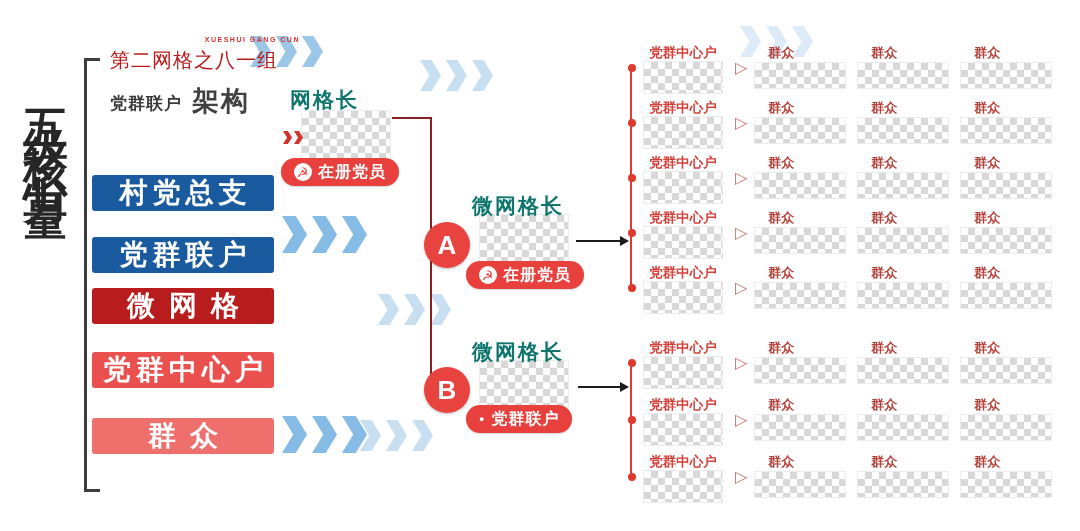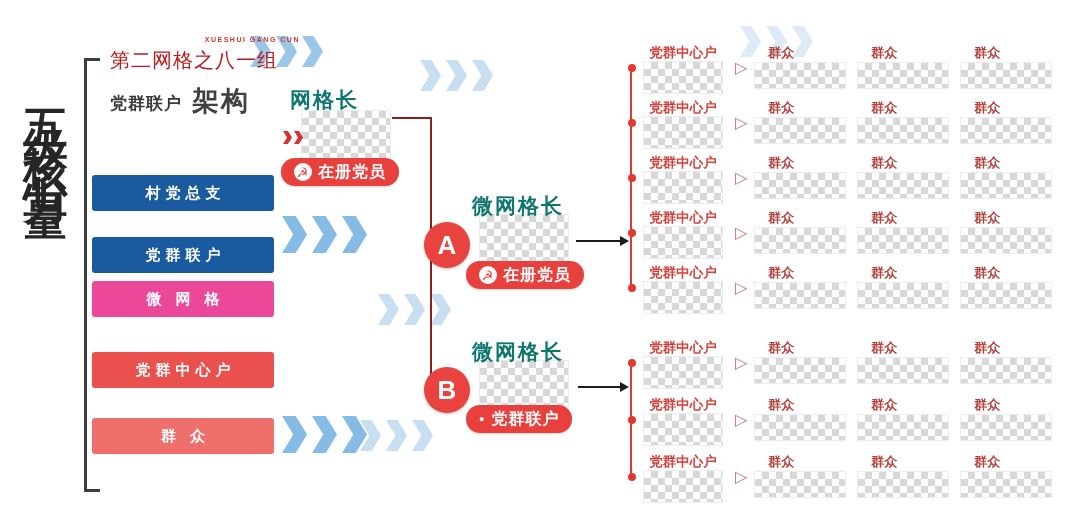--- a/index.html
+++ b/index.html
@@ -39,21 +39,21 @@
   .logo-line1{ font-size:20px; font-weight:400; color:#b91c1c; letter-spacing:1px; margin-top:4px; white-space:nowrap; }
   .logo-line2{ margin-top:15px; white-space:nowrap; display:flex; align-items:flex-end; gap:10px; }
   .logo-line2 .l2a{ font-size:17px; font-weight:800; color:#3a3a3a; letter-spacing:1px; }
   .logo-line2 .l2b{ font-size:27px; font-weight:800; color:#404040; letter-spacing:2px; line-height:0.95; }
 
   
   .level{
     position:absolute; left:92px; width:182px; height:36px; border-radius:3px;
     color:#fff; display:flex; align-items:center; justify-content:center; z-index:2;
   }
-  .level span{ font-size:15px; font-weight:800; letter-spacing:5px; text-indent:5px; white-space:nowrap;text-align:right; }
+  .level span{ font-size:28px; font-weight:800; letter-spacing:5px; text-indent:5px; white-space:nowrap;text-align:right; }
   .level.wide span{ letter-spacing:14px; text-indent:14px; }
 
   
   .chev{ position:absolute; display:flex; gap:5px; z-index:0; }
   .chev i{ width:21px; height:31px; background:var(--c,#9cc6e8);
     clip-path:polygon(0 0,55% 0,100% 50%,55% 100%,0 100%,45% 50%); }
   .chev.big i{ width:25px; height:37px; }
   .chev.mini{ gap:2px; z-index:4; }
   .chev.mini i{ width:9px; height:13px; }
 
@@ -113,21 +113,21 @@
       <span class="l2b">架构</span>
     </div>
   </div>
 
   <div class="level" style="top: 175px; background: rgb(26, 90, 158);">
     <span>村党总支</span>
     </div>
   <div class="level" style="top: 237px; background: rgb(26, 90, 158);">
     <span>党群联户</span>
     </div>
-  <div class="level wide" style="top: 281px; background: #ec4899;">
+  <div class="level wide" style="top: 288px; background: #b91c1c;">
     <span>微网格</span>
     </div>
   <div class="level" style="top: 352px; background: rgb(233, 80, 78);">
     <span>党群中心户</span>
     </div>
   <div class="level wide" style="top: 418px; background: rgb(239, 111, 108);">
     <span>群众</span>
     </div>
 
   <div class="chev" style="left:250px;top:36px;--c:#9cc6e8">

